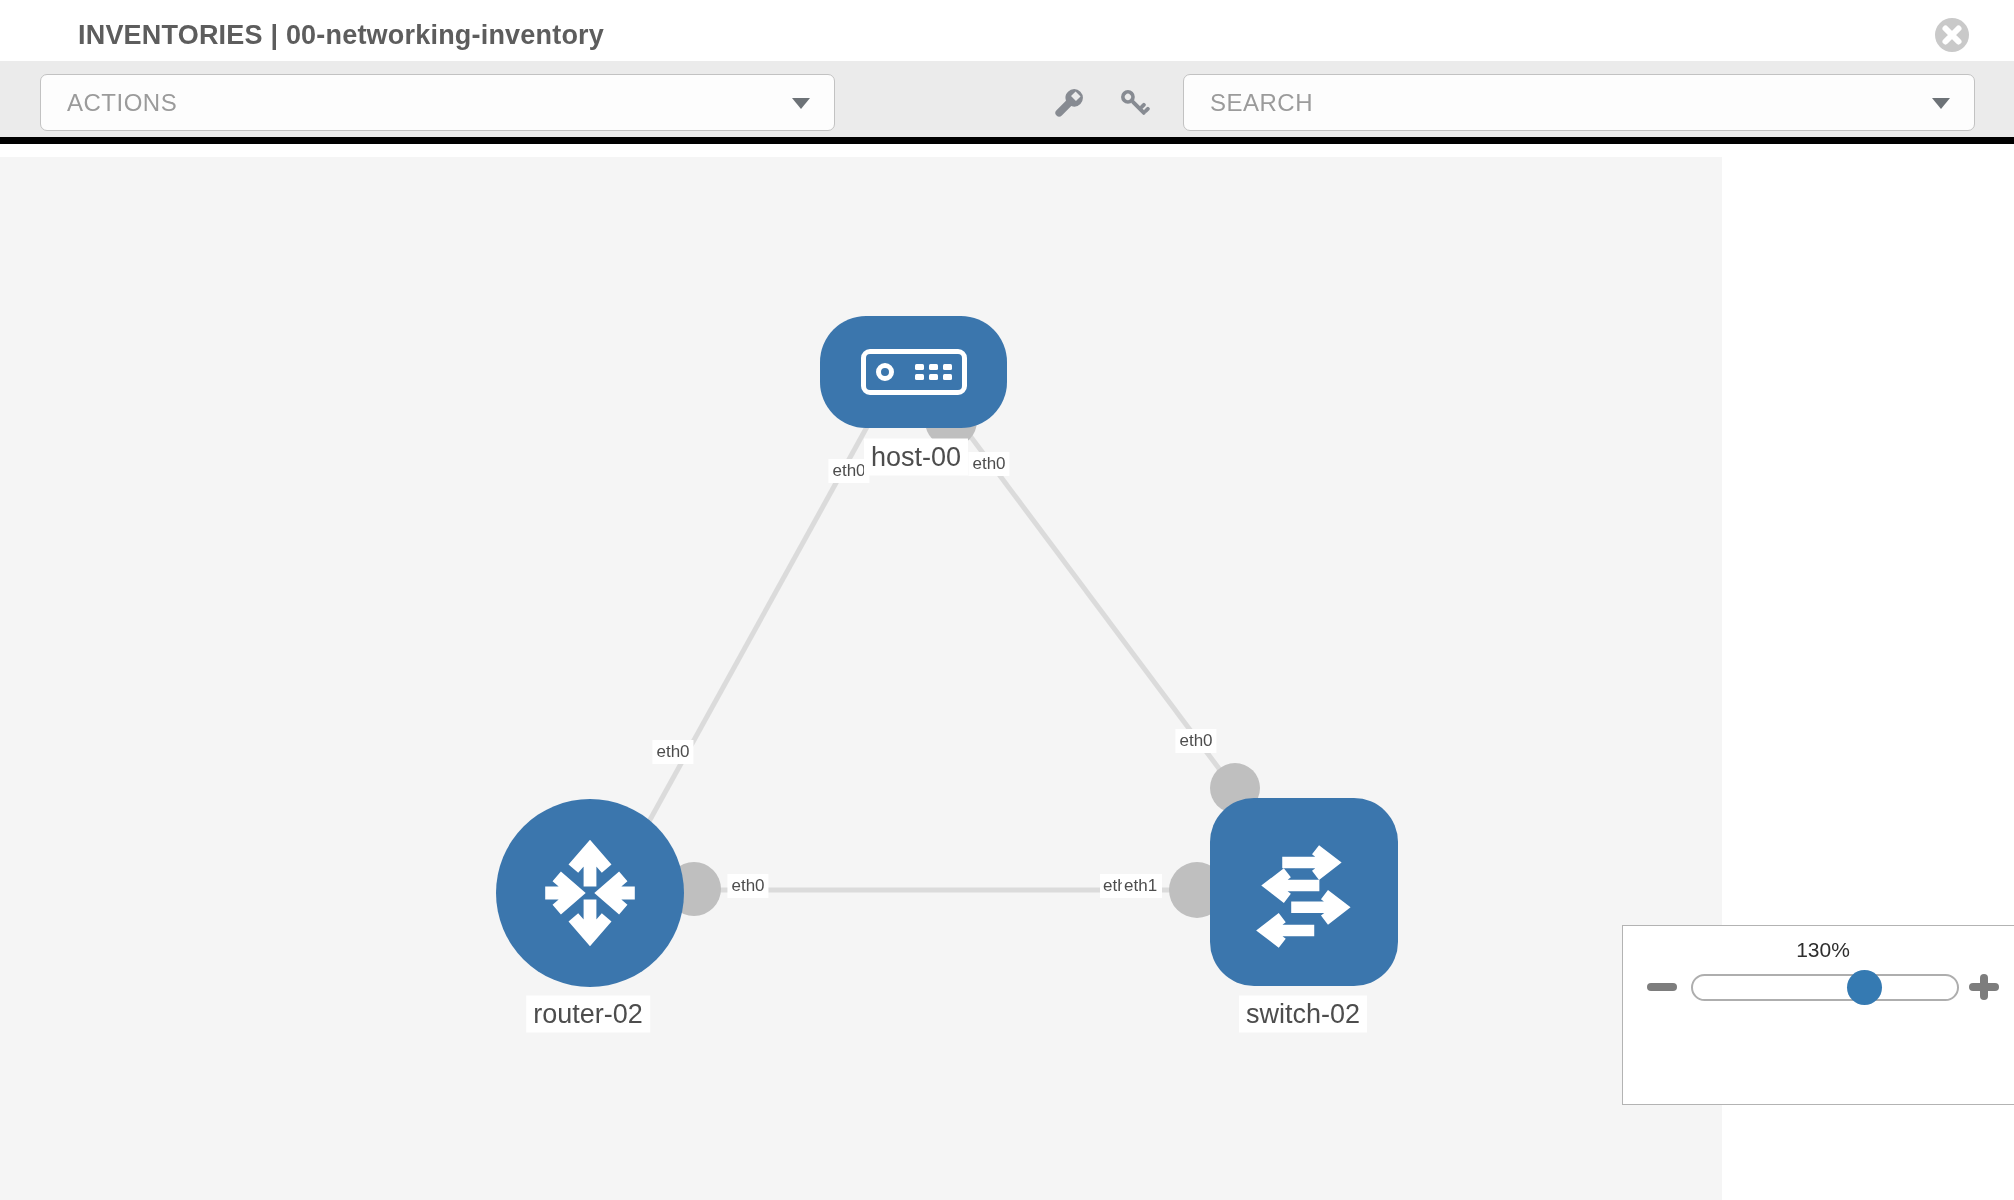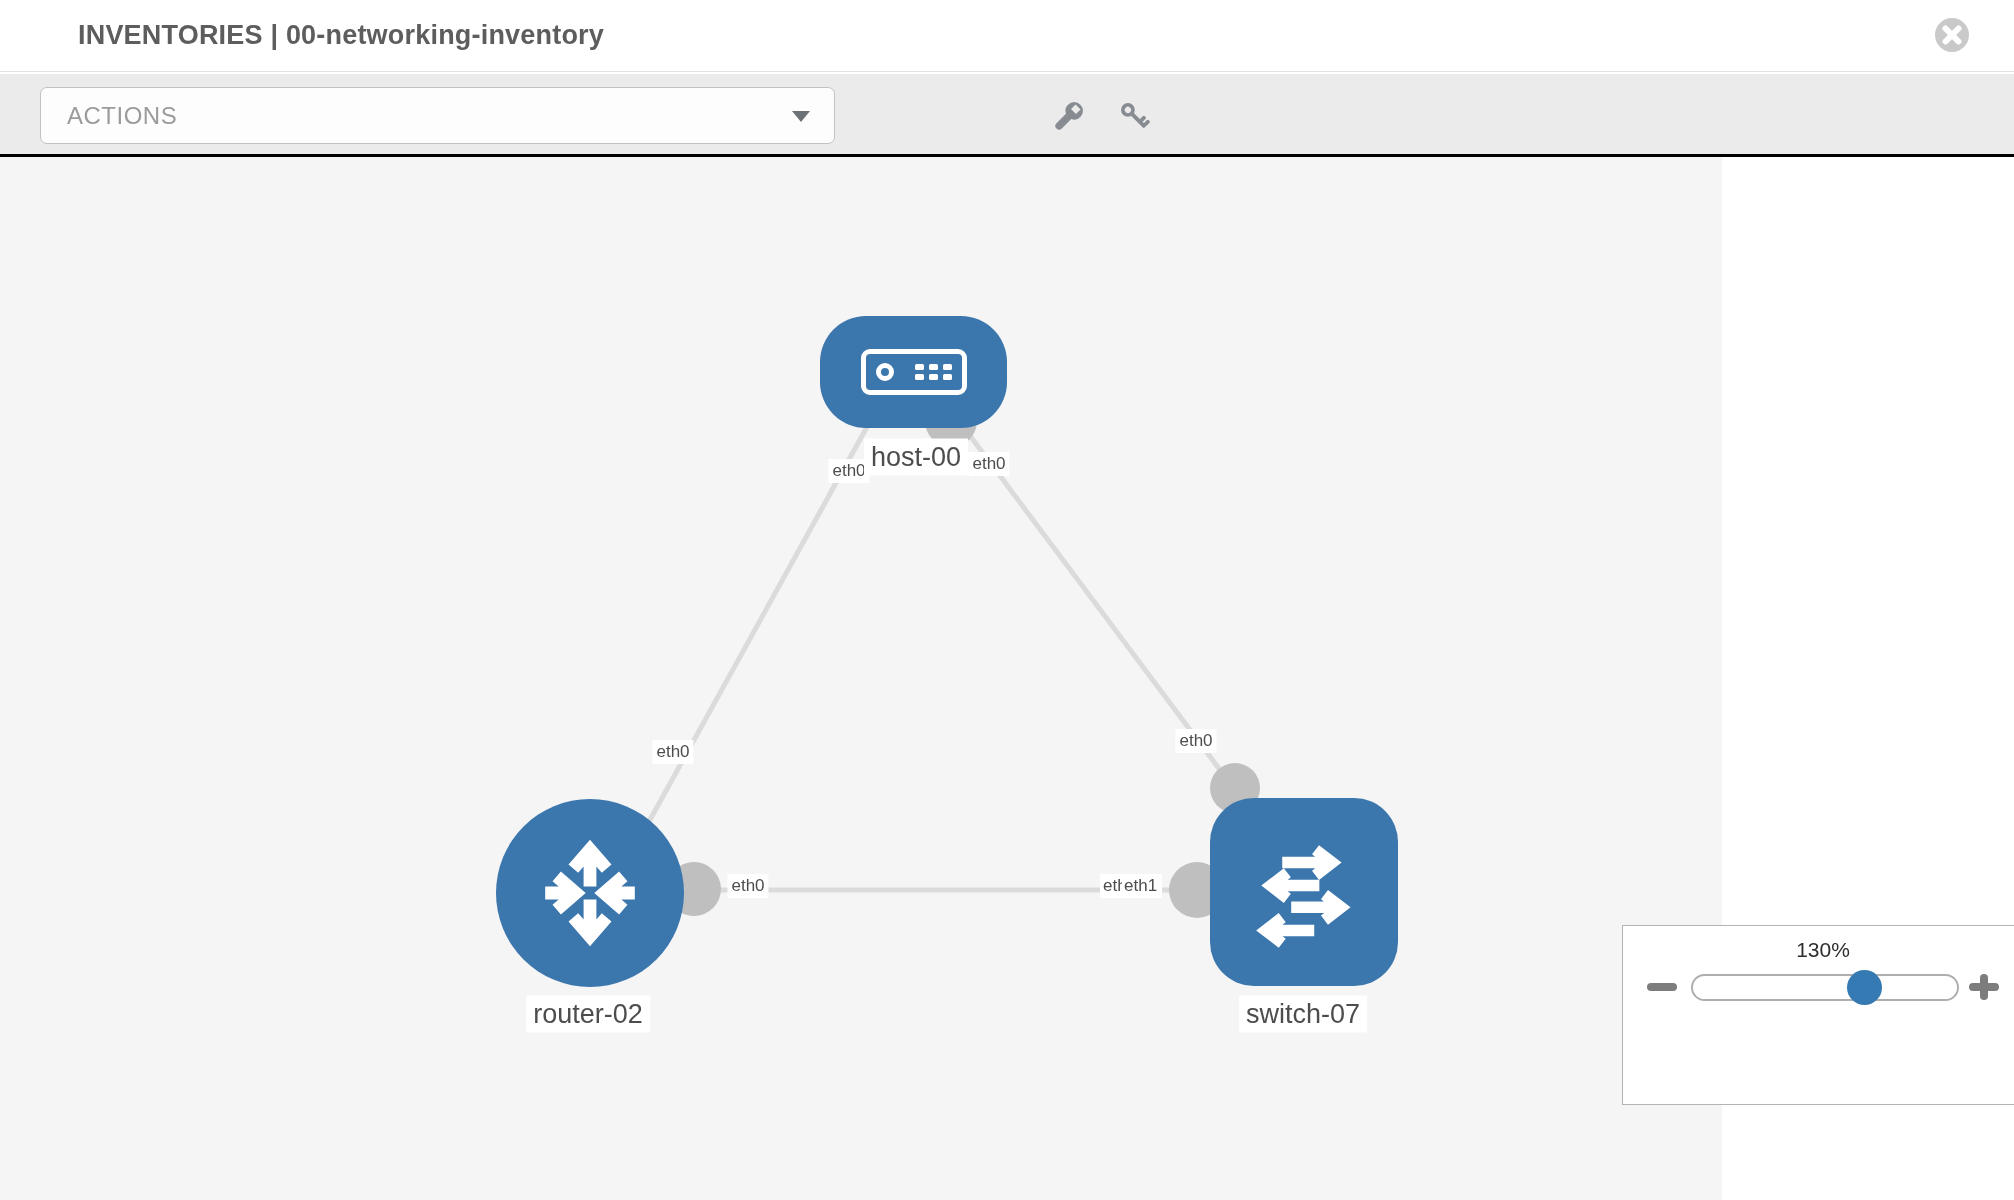--- a/index.html
+++ b/index.html
@@ -19,22 +19,22 @@
     position: absolute; left: 38px; top: 20px;
     font-size: 27px; font-weight: bold; color: #5d5d5d; letter-spacing: 0.2px; margin-left: 40px;
   }
   .close-btn {
     position: absolute; left: 1933px; top: 16px; width: 38px; height: 38px;
     cursor: pointer;
   }
 
   
   .toolbar {
-    position: absolute; left: 0; top: 74px; width: 2014px; height: 83px;
-    background: #ebebeb; border-bottom: 3px solid #000000;
+    position: absolute; left: 0; top: 61px; width: 2014px; height: 83px;
+    background: #ebebeb; border-bottom: 7px solid #000000;
   }
   .fake-select {
     position: absolute; top: 13px; height: 57px;
     background: #fdfdfd; border: 1px solid #c2c2c2; border-radius: 7px;
     display: flex; align-items: center; padding: 0 26px;
     cursor: pointer;
   }
   .fake-select .ph {
     font-size: 24px; color: #9b9b9b; letter-spacing: 0.5px;
   }
@@ -162,20 +162,24 @@
     <svg width="40" height="40" viewBox="0 0 32 32">
       <g transform="rotate(-45 16 16)" fill="#878b92">
         <path fill-rule="evenodd" d="M16 2.5 a5.5 5.5 0 0 1 5.5 5.5 a5.5 5.5 0 0 1 -11 0 A5.5 5.5 0 0 1 16 2.5 z M16 5.5 a2.5 2.5 0 1 0 0 5 a2.5 2.5 0 0 0 0 -5 z"></path>
         <rect x="14.4" y="12.5" width="3.2" height="15" rx="1.4"></rect>
         <rect x="17" y="20" width="5" height="3" rx="1.2"></rect>
         <rect x="17" y="24.5" width="5" height="3" rx="1.2"></rect>
       </g>
     </svg>
   </div>
 
+  <div class="fake-select search-select">
+    <span class="ph">SEARCH</span>
+    <span class="chev"></span>
+  </div>
 </div>
 
 <div class="canvas">
 
   <svg class="links-svg" width="2014" height="1043">
 
     <line x1="868" y1="268" x2="646" y2="670" stroke="#dbdbdb" stroke-width="5"></line>
     <line x1="962" y1="268" x2="1235" y2="633" stroke="#dbdbdb" stroke-width="5"></line>
     <line x1="683" y1="733" x2="1200" y2="733" stroke="#dbdbdb" stroke-width="5"></line>
 
@@ -225,21 +229,21 @@
   <div class="topo-label iface" style="left:989px; top:307px;">eth0</div>
   <div class="topo-label iface" style="left:673px; top:595px;">eth0</div>
   <div class="topo-label iface" style="left:1196px; top:584px;">eth0</div>
   <div class="topo-label iface" style="left:748px; top:729px;">eth0</div>
 
   <div class="iface-back-clip" style="left:1100px; top:729px;">eth1</div>
   <div class="iface-front" style="left:1122px; top:729px;">eth1</div>
 
   <div class="topo-label node-name" style="left:916px; top:300px;">host-00</div>
   <div class="topo-label node-name" style="left:588px; top:857px;">router-02</div>
-  <div class="topo-label node-name" style="left:1303px; top:857px;">switch-07</div>
+  <div class="topo-label node-name" style="left:1303px; top:857px;">switch-02</div>
 
 </div>
 
 <div class="zoom-panel">
   <div class="zoom-value">130%</div>
   <div class="zoom-minus"></div>
   <div class="zoom-track"></div>
   <div class="zoom-handle"></div>
   <div class="zoom-plus"></div>
 </div>

